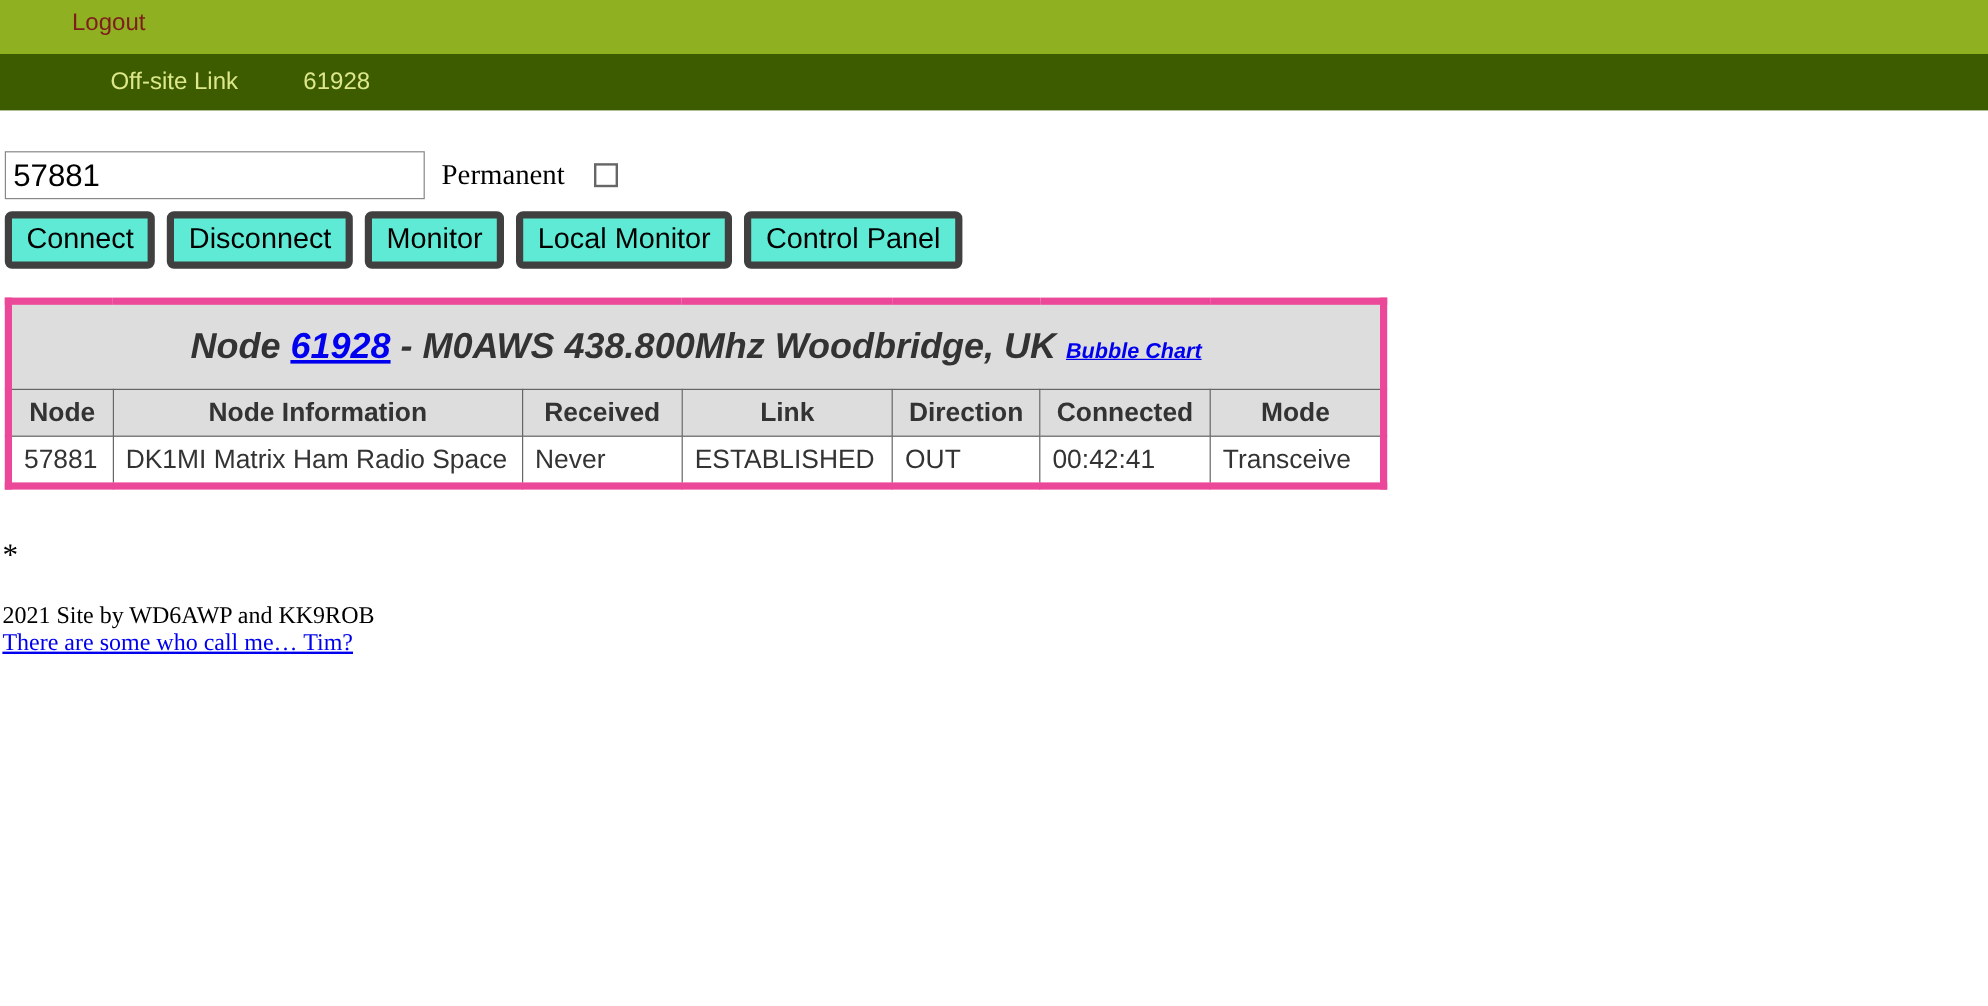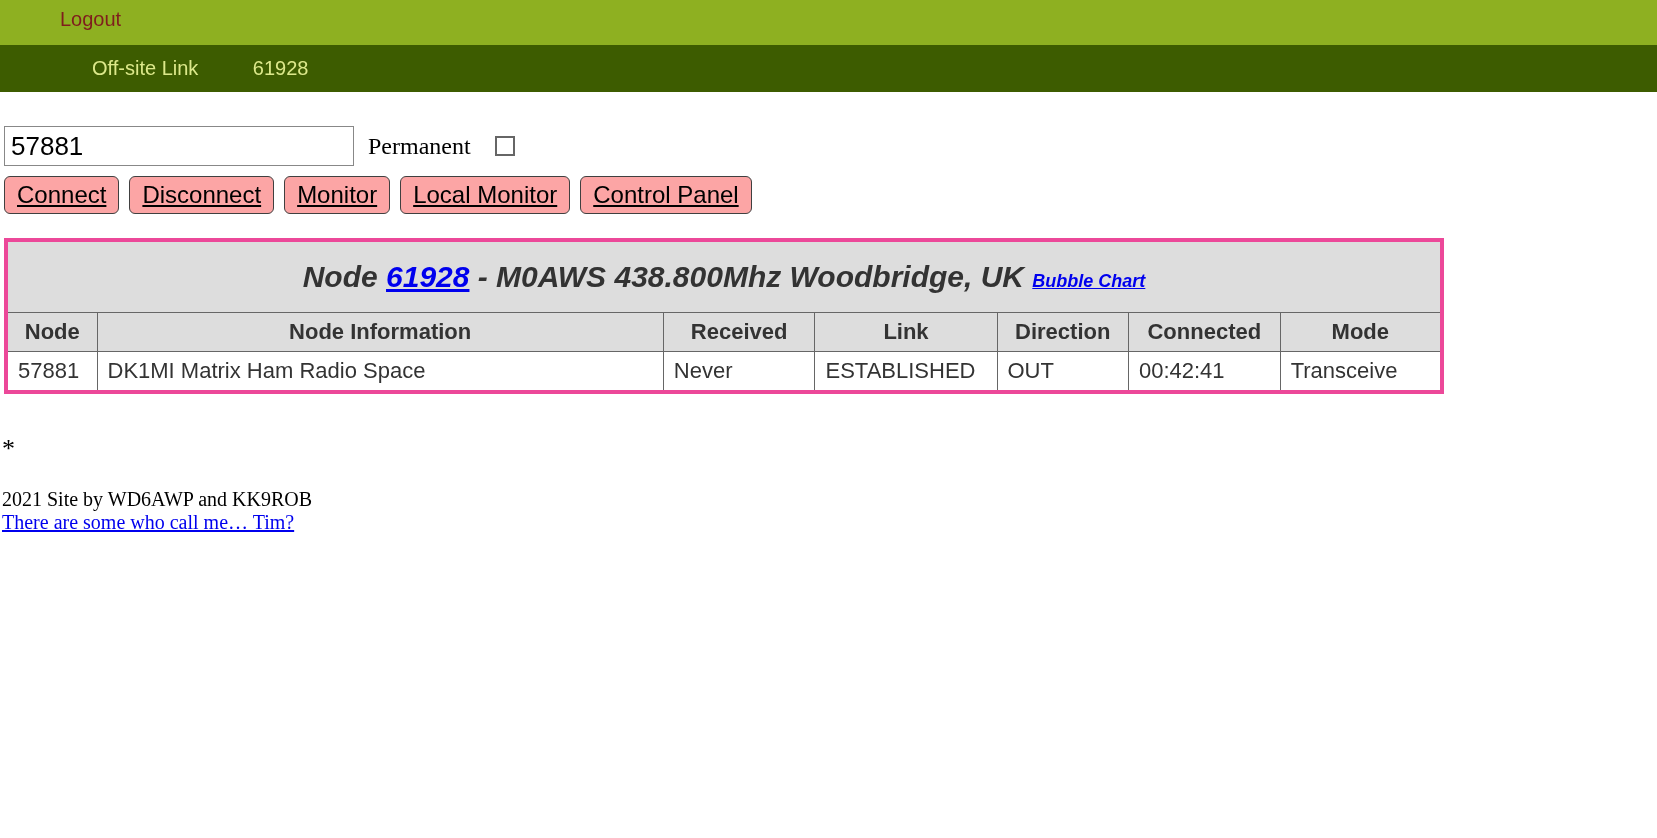--- a/index.html
+++ b/index.html
@@ -73,33 +73,32 @@
       cursor: pointer;
     }
     
     .button-row {
       display: flex;
       gap: 10px;
     }
     .btn {
       font-size: 24px;
       padding: 4px 12px;
-      border: 1px solid #404040;
+      border: 6px solid #404040;
       border-radius: 6px;
-      background: #fca5a5;
+      background: #5eead4;
       cursor: pointer;
       font-family: Arial, sans-serif;
-      text-decoration: underline;
     }
     
     .node-table {
       border-collapse: collapse;
-      width: 1440px;
+      width: 1152px;
       margin: 14px 4px 0 4px;
-      border: 4px solid #ec4899;
+      border: 6px solid #ec4899;
     }
     .node-table th, .node-table td {
       border: 1px solid #666;
       padding: 6px 10px;
       text-align: left;
       font-size: 22px;
     }
     .title-cell {
       background: #ddd;
       text-align: center !important;

